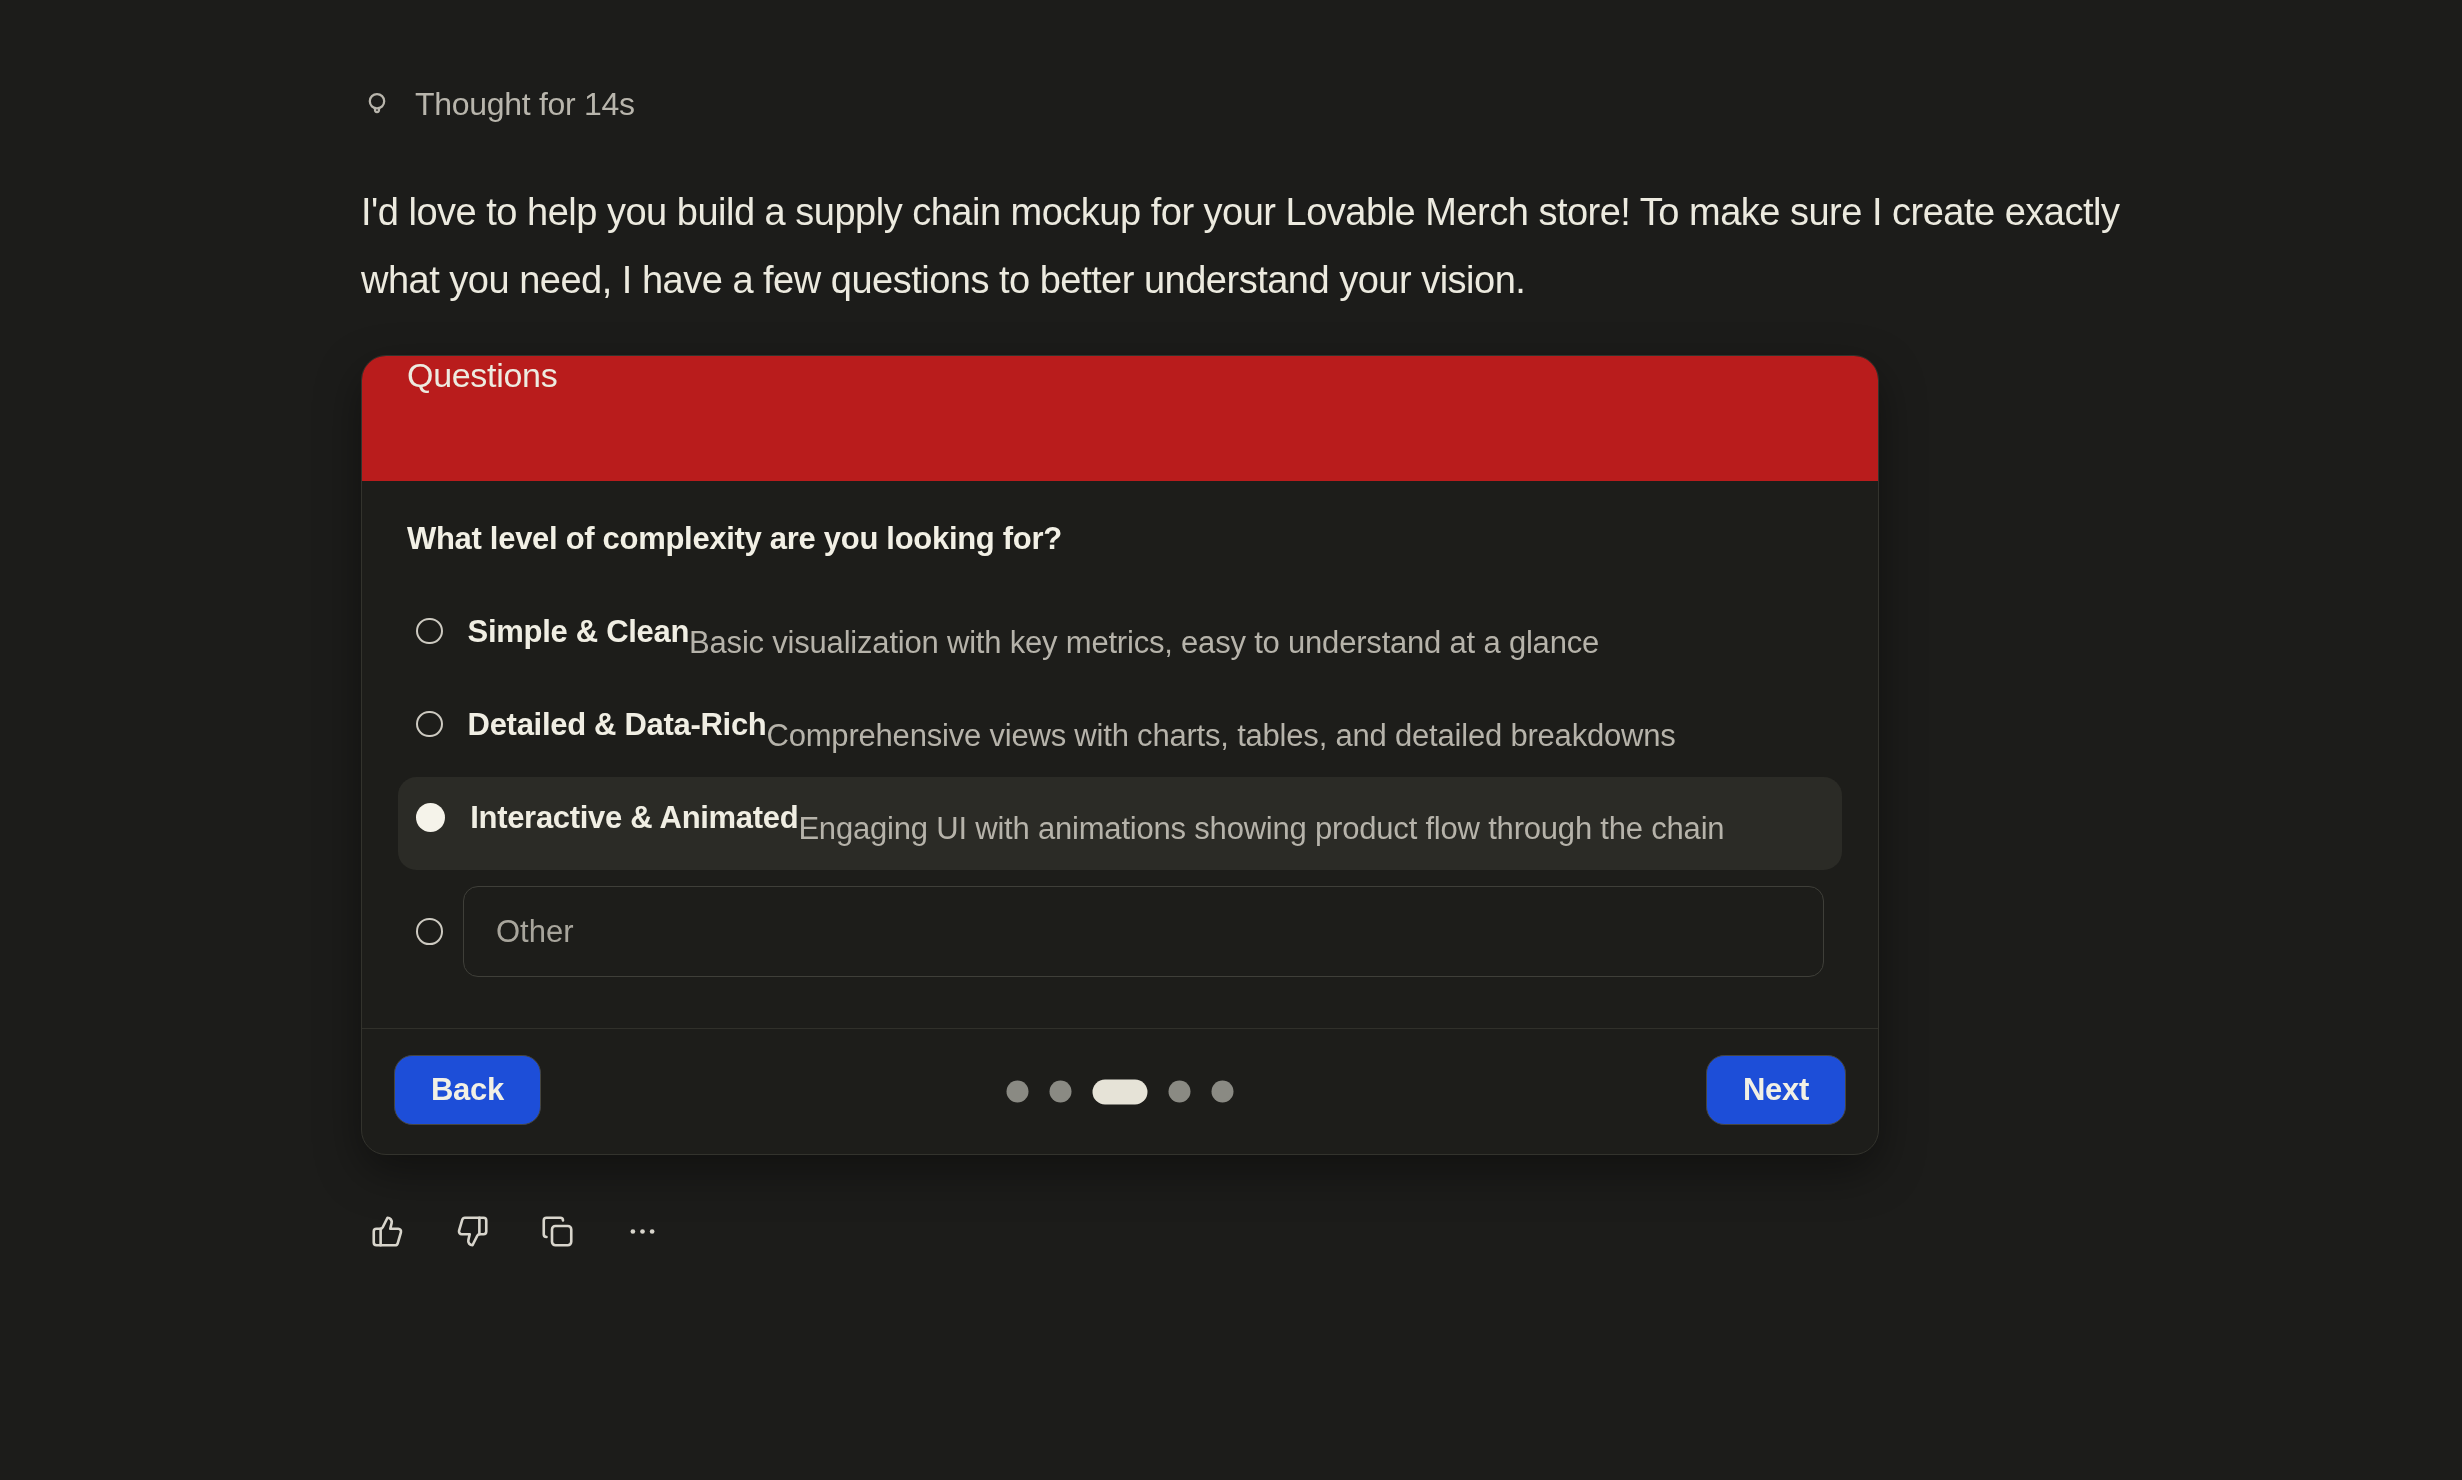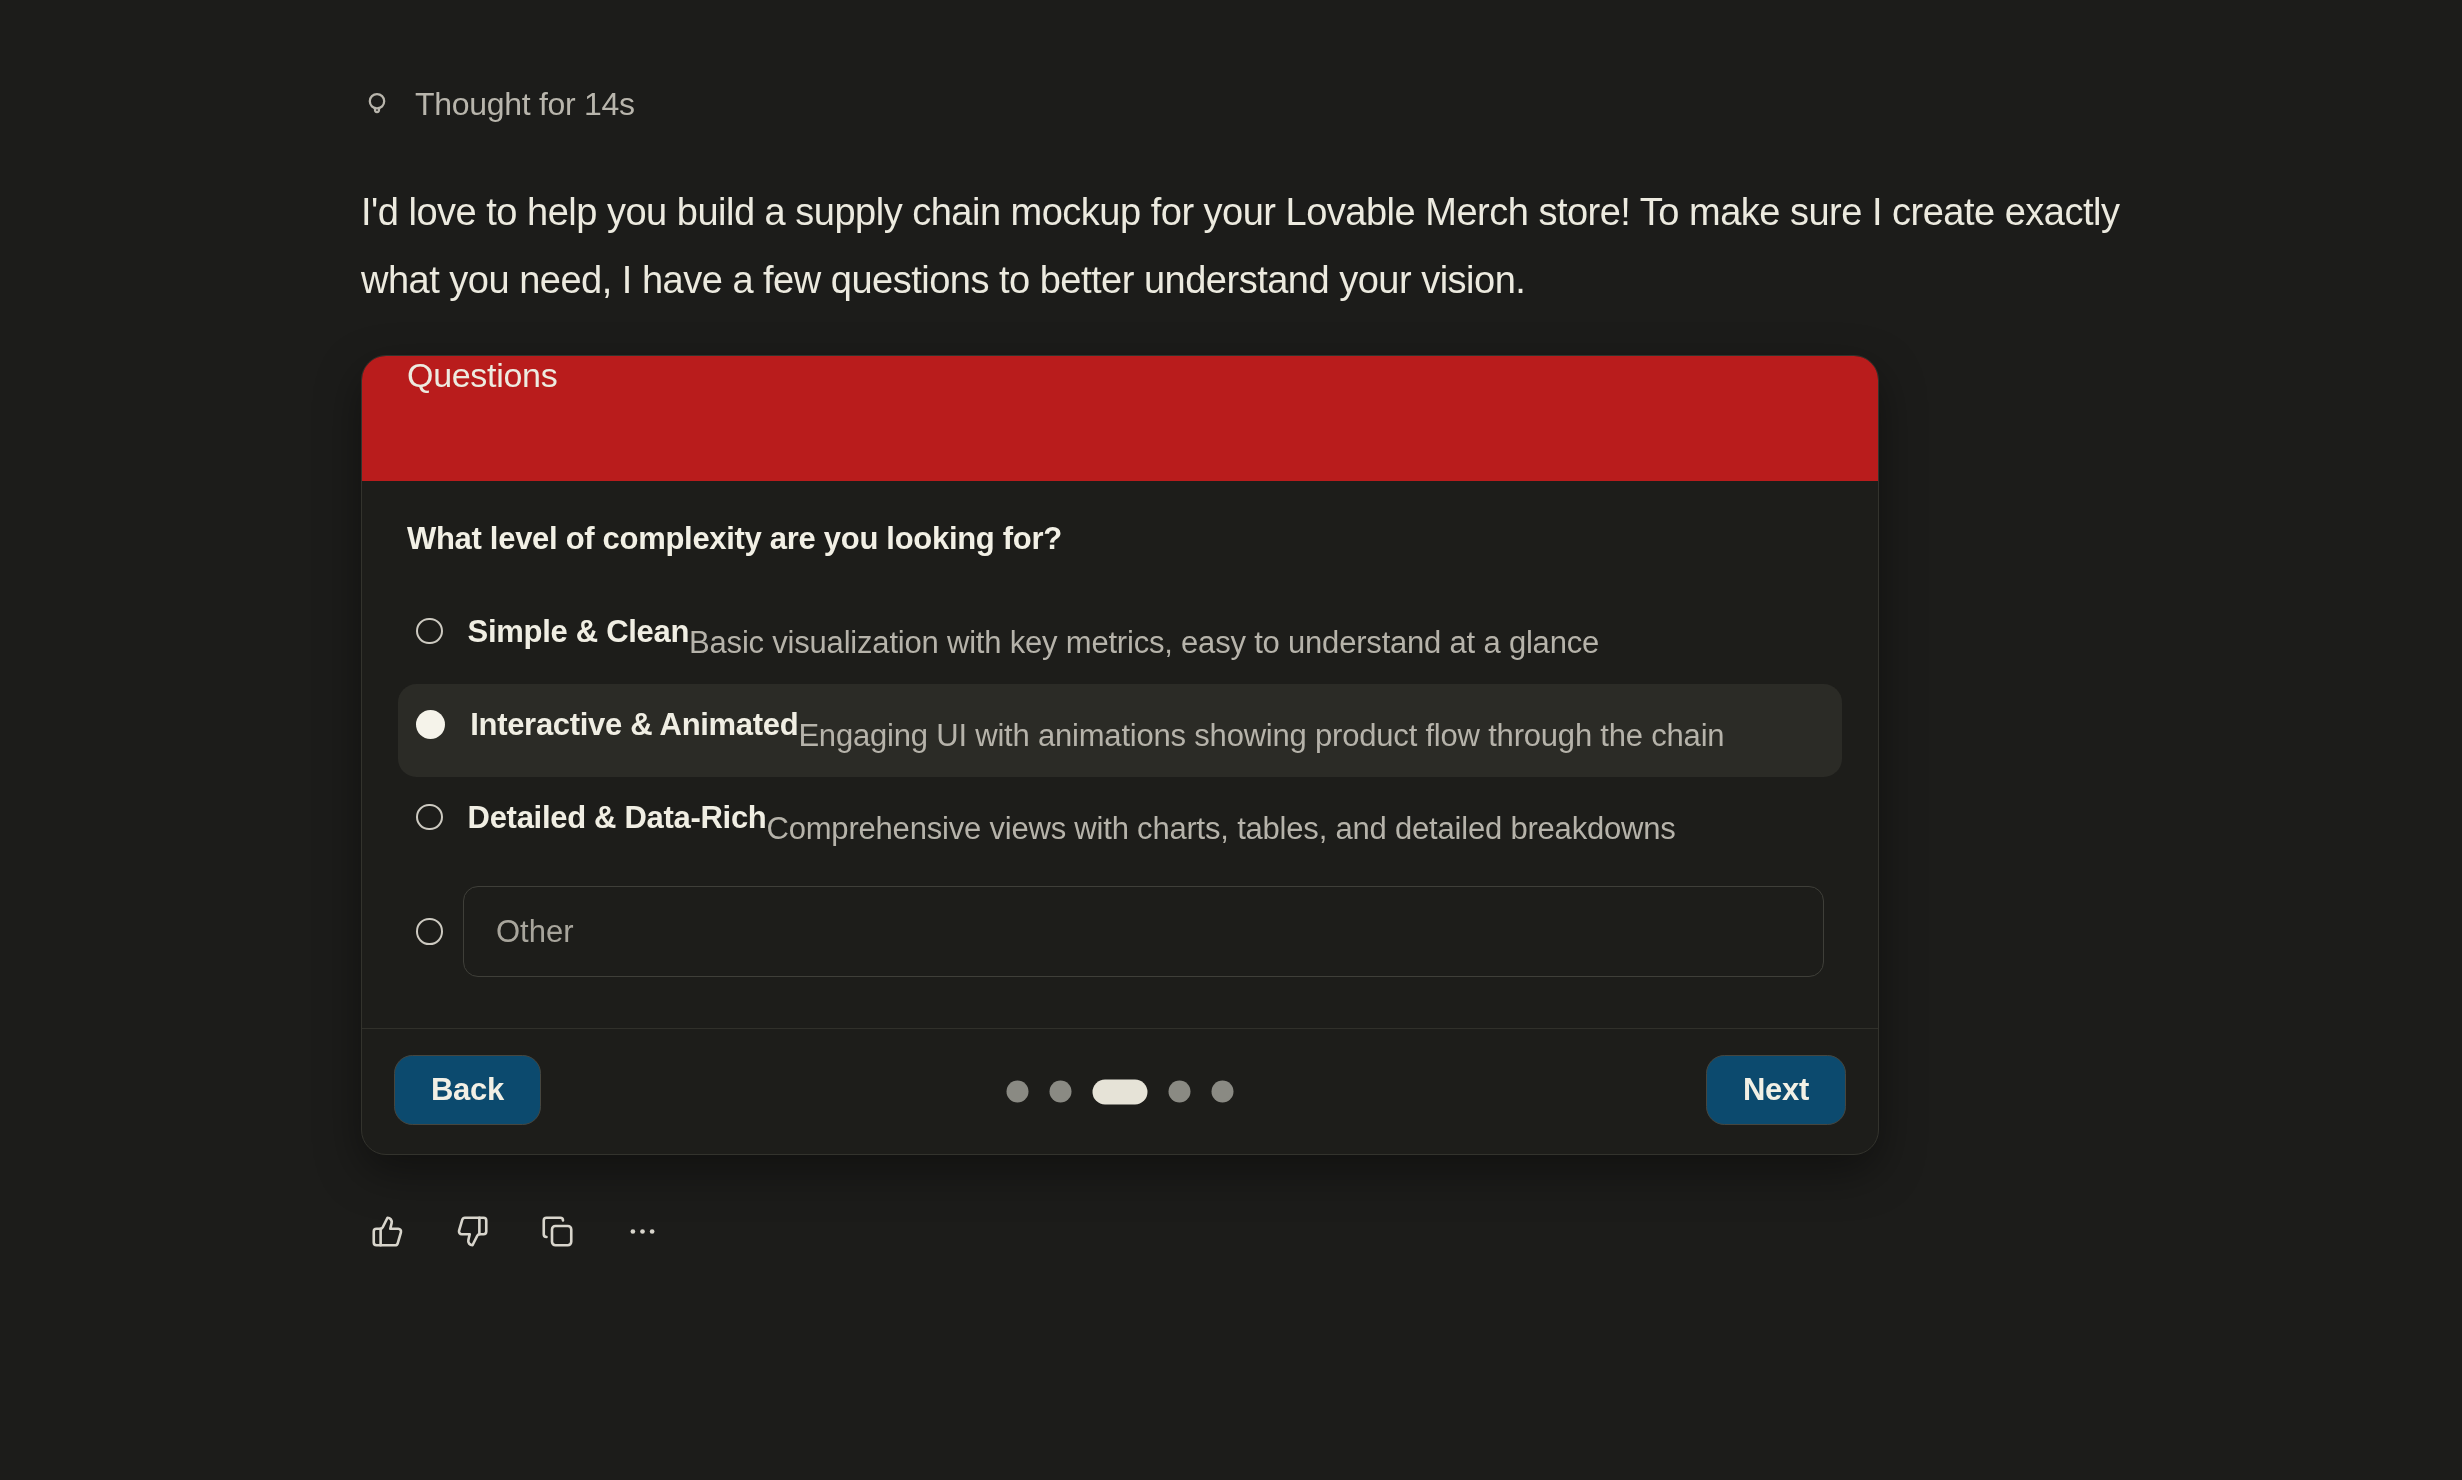--- a/index.html
+++ b/index.html
@@ -127,21 +127,21 @@
     border-top: 1.1px solid #30302a;
     display: flex;
     justify-content: space-between;
     align-items: center;
     padding: 26px 32px 29px;
   }
   .nav-btn {
     height: 70px;
     padding: 0 36px;
     border-radius: 18.4px;
-    background: #0c4a6e;
+    background: #1d4ed8;
     border: 1.1px solid #46463f;
     color: #f2f0e5;
     font-family: "Liberation Sans", sans-serif;
     font-size: 31px;
     font-weight: 700;
     letter-spacing: -0.3px;
     cursor: pointer;
   }
   .dots {
     position: absolute;
@@ -210,36 +210,36 @@
       <div class="options">
 
         <div class="option">
           <span class="radio"></span>
           <span class="option-text">
             <span class="option-label">Simple &amp; Clean</span>
             <span class="option-desc">Basic visualization with key metrics, easy to understand at a glance</span>
           </span>
         </div>
 
+        <div class="option">
+          <span class="radio"></span>
+          <span class="option-text">
+            <span class="option-label">Detailed &amp; Data-Rich</span>
+            <span class="option-desc">Comprehensive views with charts, tables, and detailed breakdowns</span>
+          </span>
+        </div>
+
         <div class="option selected">
           <span class="radio"></span>
           <span class="option-text">
             <span class="option-label">Interactive &amp; Animated</span>
             <span class="option-desc">Engaging UI with animations showing product flow through the chain</span>
           </span>
         </div>
 
-        <div class="option">
-          <span class="radio"></span>
-          <span class="option-text">
-            <span class="option-label">Detailed &amp; Data-Rich</span>
-            <span class="option-desc">Comprehensive views with charts, tables, and detailed breakdowns</span>
-          </span>
-        </div>
-
         <div class="option other-row">
           <span class="radio"></span>
           <input class="other-input" type="text" placeholder="Other" style="">
         </div>
 
       </div>
     </div>
 
     <div class="card-footer">
       <button class="nav-btn">Back</button>

